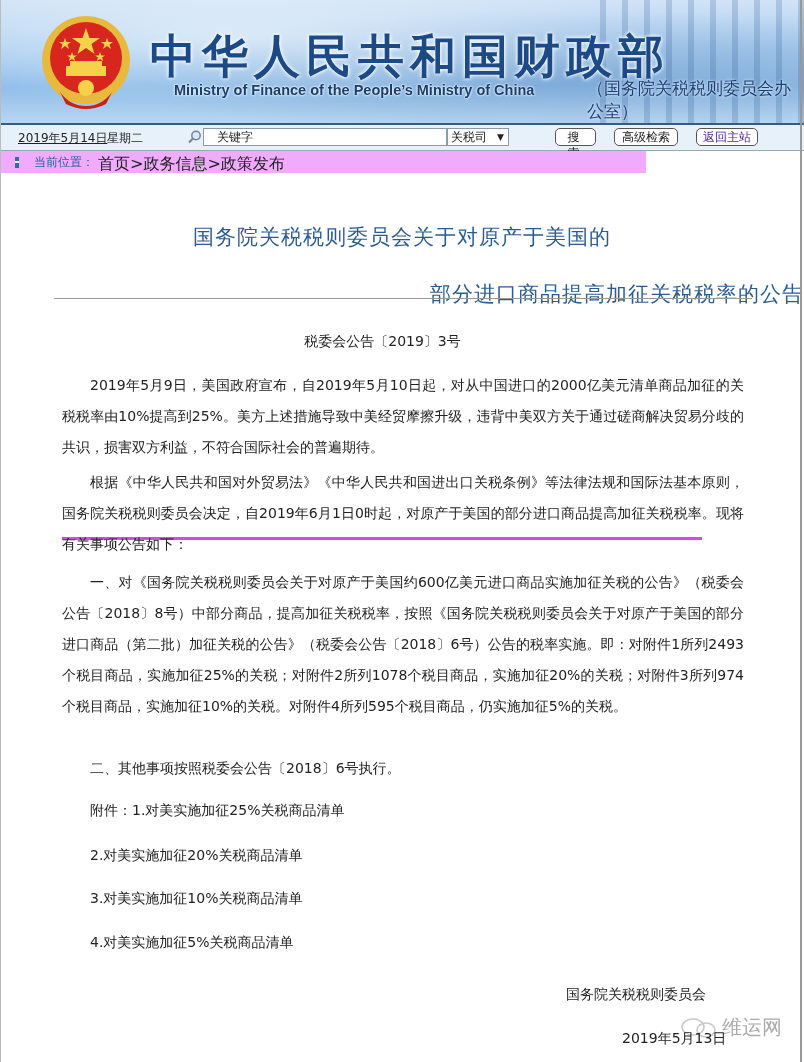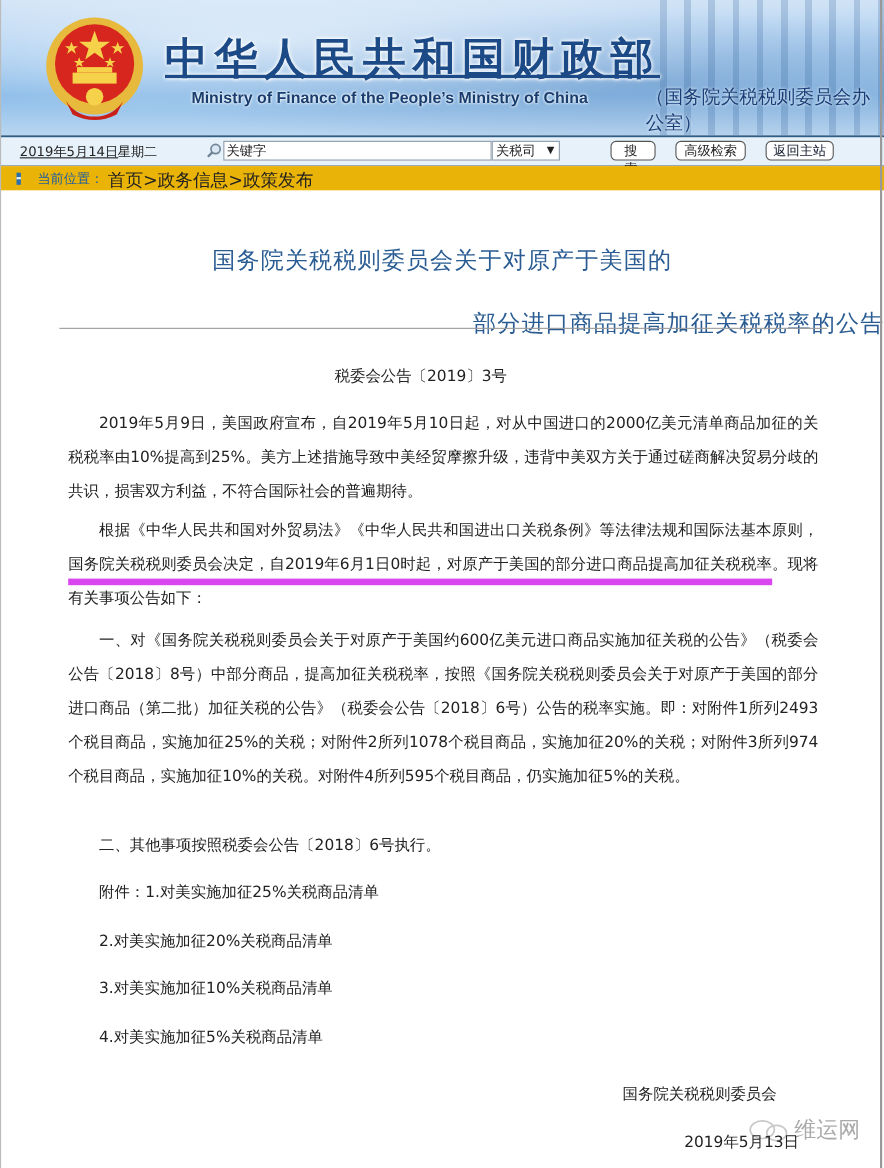--- a/index.html
+++ b/index.html
@@ -9,57 +9,57 @@
   
   .banner { position:absolute; left:0; top:0; width:804px; height:123px;
     background: linear-gradient(180deg,#cfe2f6 0%,#a9cdf0 35%,#8dbde9 70%,#b9d6f1 100%);
     border-bottom:2px solid #2f5f86; overflow:hidden; }
   .banner .haze { position:absolute; left:0; top:0; width:804px; height:123px;
     background: radial-gradient(ellipse at 30% 30%, rgba(255,255,255,0.55), rgba(255,255,255,0) 55%),
                 radial-gradient(ellipse at 75% 60%, rgba(90,130,180,0.35), rgba(255,255,255,0) 60%); }
   .building { position:absolute; left:600px; top:0; width:204px; height:123px;
     background: repeating-linear-gradient(90deg, rgba(70,110,160,0.25) 0 6px, rgba(255,255,255,0.05) 6px 22px); }
   .emblem { position:absolute; left:40px; top:14px; width:92px; height:96px; }
-  .title-cn { position:absolute; left:150px; top:26px; font-size:39px; font-weight:bold; color:#1c4a86; letter-spacing:6px;
-    text-shadow: 0 0 3px #fff, 0 0 5px #fff; text-decoration: underline; }
+  .title-cn { position:absolute; left:150px; top:26px; font-size:46px; font-weight:bold; color:#1c4a86; letter-spacing:6px;
+    text-shadow: 0 0 3px #fff, 0 0 5px #fff; }
   .title-en { position:absolute; left:174px; top:82px; font-size:14.5px; font-weight:bold; color:#183d6e;
     text-shadow: 0 0 2px #fff, 0 0 3px #fff; font-family:"Liberation Sans", sans-serif; }
   .dept1 { position:absolute; left:572px; top:53px; font-size:17px; color:#1a3f78; text-shadow:0 0 3px #fff; }
   .dept2 { position:absolute; left:562px; top:77px; font-size:17px; color:#1a3f78; text-shadow:0 0 3px #fff;margin-left:25px; }
   
   .toolbar { position:absolute; left:0; top:125px; width:804px; height:25px; background:#e7f1f9; border-bottom:1px solid #9aa8b4; }
   .date { position:absolute; left:18px; top:5px; font-size:12px; color:#222;text-decoration:underline; }
   .weekday { position:absolute; left:107px; top:5px; font-size:12px; color:#222; }
   .search-icon { position:absolute; left:187px; top:4px; width:16px; height:16px; }
   .search-input { position:absolute; left:203px; top:3px; width:244px; height:18px; border:1px solid #8a9aa8; background:#fff;
-    font-size:12px; padding:0 2px; box-sizing:border-box; font-family:"DejaVu Sans", sans-serif; color:#222; }
+    font-size:12px; padding:0 13px; box-sizing:border-box; font-family:"DejaVu Sans", sans-serif; color:#222; }
   .select { position:absolute; left:447px; top:3px; width:62px; height:18px; border:1px solid #8a9aa8; background:#fff; font-size:12px;
     box-sizing:border-box; padding:0 3px; line-height:16px; color:#222; }
   .select .arrow { position:absolute; right:4px; top:0; font-size:9px; }
   .btn { position:absolute; top:3px; height:18px; border:1px solid #555; border-radius:5px; background:#fff; font-size:12px;
     box-sizing:border-box; line-height:16px; text-align:center; color:#222; }
   .btn-search { left:555px; width:41px; letter-spacing:4px; }
   .btn-adv { left:614px; width:64px; }
-  .btn-home { left:696px; width:62px; color:#0f172a; }
+  .btn-home { left:696px; width:62px; color:#4c1d95; }
   
-  .crumbbar { position:absolute; left:0; top:151px; width:804px; height:22px; background:#eab308; }
+  .crumbbar { position:absolute; left:0; top:151px; width:646px; height:22px; background:#f0abfc; }
   .crumb-mark { position:absolute; left:15px; top:6px; width:4px; height:11px; background:#2c6fae; }
   .crumb-mark::after { content:""; position:absolute; left:0; top:4px; width:4px; height:2px; background:#e6f0fa; }
   .crumb-label { position:absolute; left:34px; top:3px; font-size:12px; color:#1f5fa0; }
   .crumb-path { position:absolute; left:98px; top:3px; font-size:16px; color:#222; }
   
   .headline { position:absolute; left:0; width:804px; text-align:center; font-size:21px; color:#2a5c93; letter-spacing:1px;margin-top:19px; }
   .h1 { top:204px; } .h2 { top:261px;text-align:right; }
   .rule { position:absolute; left:54px; top:298px; width:698px; height:1px; background:#999; }
   .docno { position:absolute; left:0; width:765px; top:333px; text-align:center; font-size:14px; color:#222; }
   .para { position:absolute; left:62px; width:682px; font-size:14px; line-height:31px; color:#222; text-indent:28px; text-align:justify; }
   .p1 { top:370px; }
   .p2 { top:467px; }
   .p3 { top:567px; }
-  .hl { border-bottom:6px solid #d946ef; padding-bottom:5px; }
+  .hl { border-bottom:3px solid #d946ef; padding-bottom:16px; }
   .line { position:absolute; left:90px; font-size:14px; color:#222; }
   .l1 { top:760px; } .l2 { top:802px; } .l3 { top:847px; } .l4 { top:890px; } .l5 { top:934px; }
   .signer { position:absolute; left:566px; top:986px; font-size:14px; color:#222; }
   .signdate { position:absolute; left:622px; top:1030px; font-size:14px; color:#222; }
   .wm-icon { position:absolute; left:680px; top:1017px; width:38px; height:22px; }
   .wm-text { position:absolute; left:722px; top:1014px; font-size:20px; color:#aaa; }
 </style>
 </head>
 <body>
 

